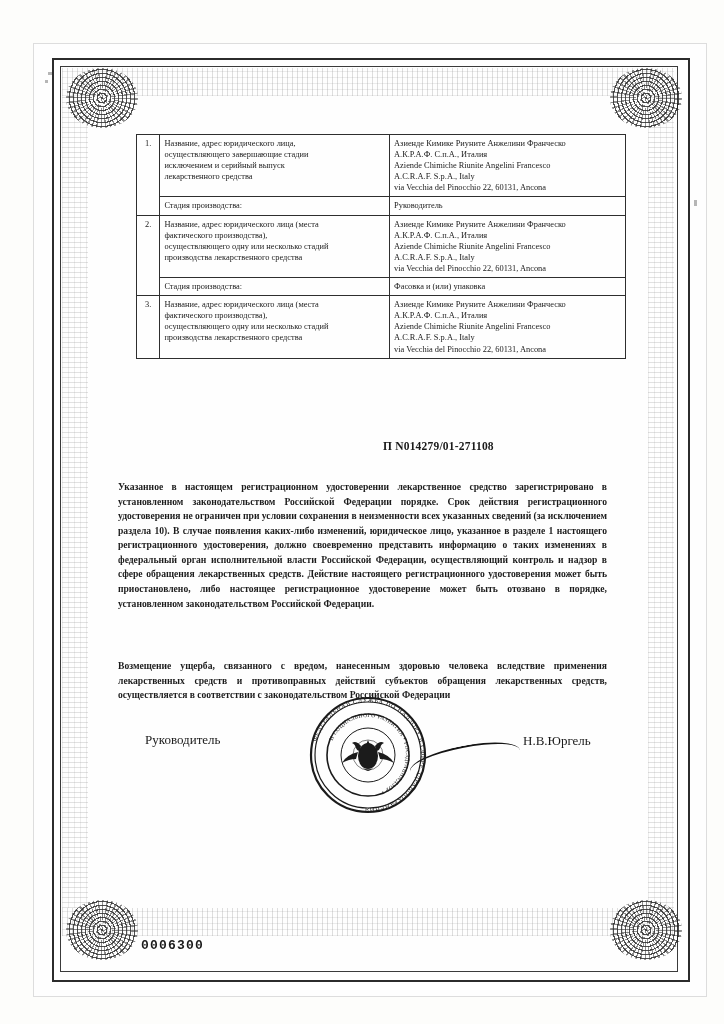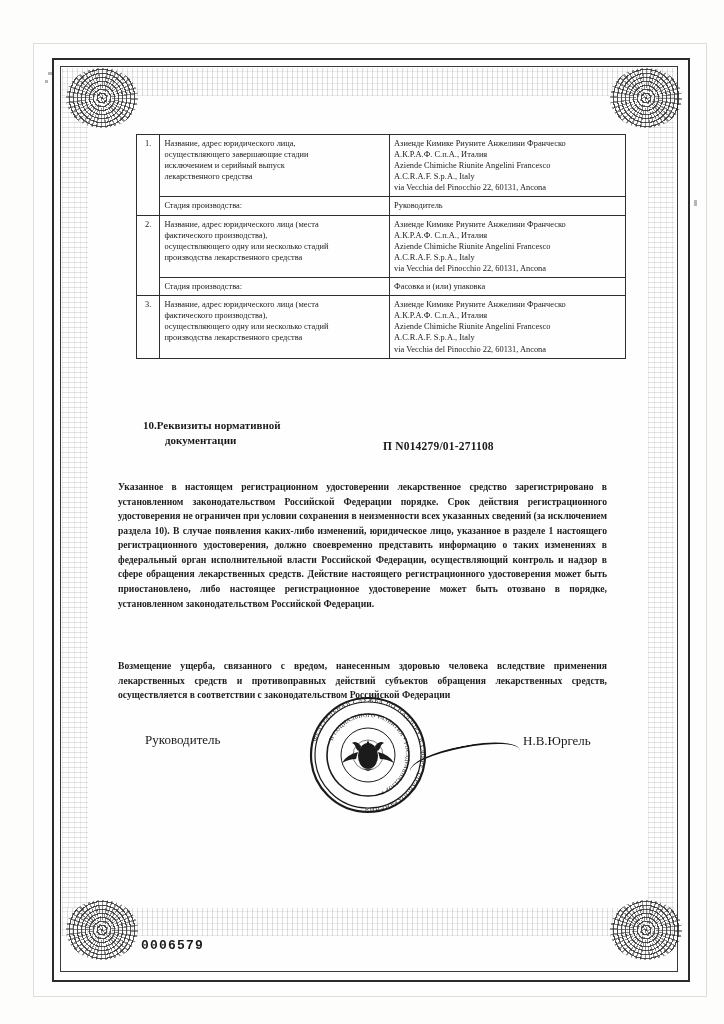--- a/index.html
+++ b/index.html
@@ -300,24 +300,20 @@
           <span class="cell-line">Азиенде Кимике Риуните Анжелини Франческо</span>
           <span class="cell-line">А.К.Р.А.Ф. С.п.А., Италия</span>
           <span class="cell-line">Aziende Chimiche Riunite Angelini Francesco</span>
           <span class="cell-line">A.C.R.A.F. S.p.A., Italy</span>
           <span class="cell-line">via Vecchia del Pinocchio 22, 60131, Ancona</span>
         </td>
       </tr>
     </tbody>
   </table>
 
-  <div class="section10">
-    <span class="num">10.</span><span>Реквизиты нормативной</span>
-    <span class="l2">документации</span>
-  </div>
   <div class="reg-number">П N014279/01-271108</div>
 
   <div class="para p1">Указанное в настоящем регистрационном удостоверении лекарственное средство зарегистрировано в установленном законодательством Российской Федерации порядке. Срок действия регистрационного удостоверения не ограничен при условии сохранения в неизменности всех указанных сведений (за исключением раздела 10). В случае появления каких-либо изменений, юридическое лицо, указанное в разделе 1 настоящего регистрационного удостоверения, должно своевременно представить информацию о таких изменениях в федеральный орган исполнительной власти Российской Федерации, осуществляющий контроль и надзор в сфере обращения лекарственных средств. Действие настоящего регистрационного удостоверения может быть приостановлено, либо настоящее регистрационное удостоверение может быть отозвано в порядке, установленном законодательством Российской Федерации.</div>
   <div class="para p2">Возмещение ущерба, связанного с вредом, нанесенным здоровью человека вследствие применения лекарственных средств и противоправных действий субъектов обращения лекарственных средств, осуществляется в соответствии с законодательством Российской Федерации</div>
 
   <div class="sig-role">Руководитель</div>
   <div class="sig-name">Н.В.Юргель</div>
   <div class="sig-stroke"></div>
 
   <div class="stamp">
@@ -343,18 +339,18 @@
         <path d="M72,56 q5,-6 9,-3 q-3,1 -4,5 q-1,3 -4,3 z"></path>
         <path d="M55,62 q-12,3 -16,11 q7,-4 14,-4 z"></path>
         <path d="M75,62 q12,3 16,11 q-7,-4 -14,-4 z"></path>
         <path d="M65,50 l2,5 h-4 z"></path>
         <path d="M60,78 q5,6 10,0 q-5,3 -10,0 z"></path>
       </g>
       <circle cx="65" cy="65" r="15" fill="none" stroke="#1b1b1b" stroke-width="0.8" opacity=".7"></circle>
     </svg>
   </div>
 
-  <div class="doc-number">0006579</div>
+  <div class="doc-number">0006300</div>
 
   <div class="speck" style="left:48px;  top:72px;  width:4px; height:3px;"></div>
   <div class="speck" style="left:45px;  top:80px;  width:3px; height:3px;"></div>
   <div class="speck" style="left:694px; top:200px; width:3px; height:6px;"></div>
 </div>
 
 </body></html>

